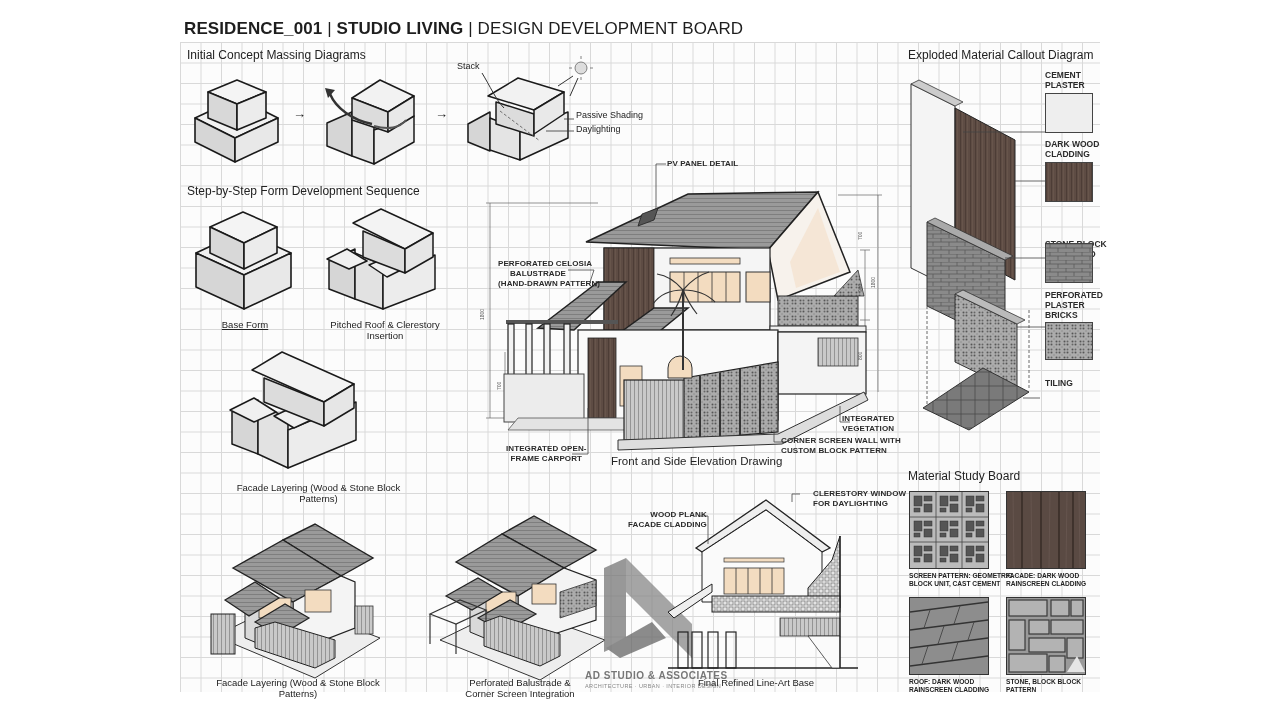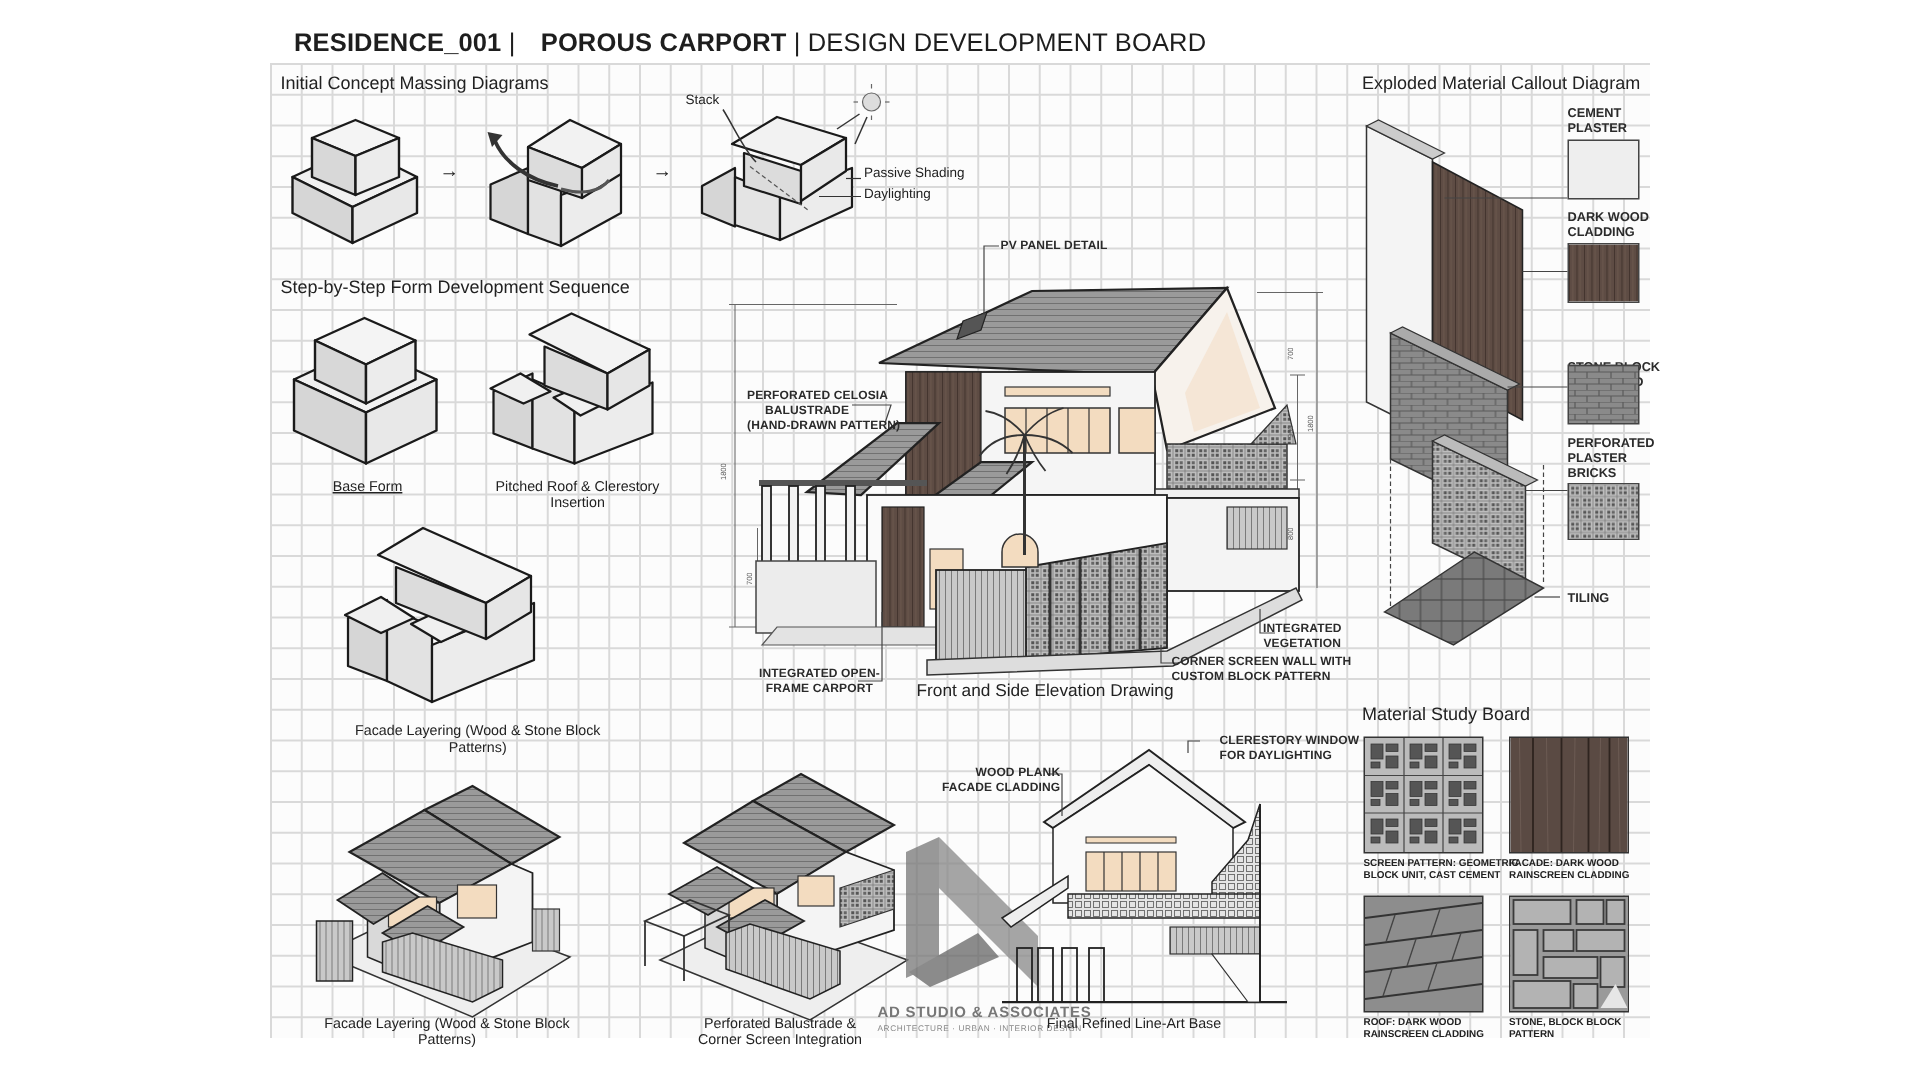--- a/index.html
+++ b/index.html
@@ -1,18 +1,18 @@
 <!DOCTYPE html>
 <html><head>
 <meta charset="utf-8">
 <style>
   html,body{margin:0;padding:0;}
   body{width:1280px;height:720px;background:#ffffff;position:relative;overflow:hidden;font-family:"Liberation Sans","DejaVu Sans",sans-serif;color:#222;}
   .title{position:absolute;left:184px;top:19px;font-size:17px;letter-spacing:0.1px;color:#1e1e1e;white-space:nowrap;}
-  .title b{font-weight:700;margin-left:12px;}
+  .title b{font-weight:700;}
   .title span.light{font-weight:400;}
   .board{position:absolute;left:180px;top:42px;width:920px;height:650px;
     background-color:#fcfcfc;
     background-image:
       linear-gradient(to right,#d9d9d9 1px,transparent 1px),
       linear-gradient(to bottom,#d9d9d9 1px,transparent 1px);
     background-size:20.5px 20.5px;}
   .section-title{position:absolute;font-size:12px;color:#222;white-space:nowrap;}
   .cap{position:absolute;font-size:9.5px;text-align:center;color:#222;line-height:11px;}
   .callout{position:absolute;font-size:8px;font-weight:700;color:#2a2a2a;line-height:10px;white-space:nowrap;letter-spacing:0.1px;}
@@ -20,21 +20,21 @@
   .mat-label{position:absolute;font-size:8.5px;font-weight:700;color:#2b2b2b;line-height:10px;}
   .swatch{position:absolute;border:1px solid #444;}
   .study-label{position:absolute;font-size:6.6px;font-weight:700;color:#222;line-height:8px;white-space:nowrap;}
   .logo-name{position:absolute;font-size:10px;font-weight:700;color:#777;letter-spacing:0.5px;white-space:nowrap;}
   .logo-sub{position:absolute;font-size:5.5px;color:#888;letter-spacing:0.4px;white-space:nowrap;}
 </style>
 </head>
 <body>
 
 <div class="title">
-  <b>RESIDENCE_001</b><span class="light"> | </span><b>POROUS CARPORT</b><span class="light"> | </span><span class="light">DESIGN DEVELOPMENT BOARD</span>
+  <b>RESIDENCE_001</b><span class="light"> | </span><b>STUDIO LIVING</b><span class="light"> | </span><span class="light">DESIGN DEVELOPMENT BOARD</span>
 </div>
 
 <div class="board"></div>
 
 <svg width="0" height="0" style="position:absolute">
   <defs>
     <pattern id="woodPat" width="5" height="10" patternUnits="userSpaceOnUse">
       <rect width="5" height="10" fill="#5e4c44"></rect>
       <line x1="0" y1="0" x2="0" y2="10" stroke="#3c2e28" stroke-width="1"></line>
       <line x1="2.5" y1="0" x2="2.5" y2="10" stroke="#6d5a50" stroke-width="0.6"></line>
@@ -435,21 +435,21 @@
     <div>PERFORATED</div>
     <div>PLASTER</div>
     <div>BRICKS</div>
   </div>
 <div class="swatch" style="left:1045px;top:322px;width:46px;height:36px;">
   <svg width="46" height="36">
       <rect width="46" height="36" fill="url(#celosiaPat)"></rect>
     </svg>
 </div>
 
-<div class="mat-label" style="left:1045px;top:393px;">TILING</div>
+<div class="mat-label" style="left:1045px;top:378px;">TILING</div>
 
 <div class="section-title" style="left:908px;top:469px;">Material Study Board</div>
 
 <div class="swatch" style="left:909px;top:491px;width:78px;height:76px;border-color:#333;">
   <svg width="78" height="76">
       <rect width="78" height="76" fill="#bbb"></rect>
     <g fill="#555" stroke="#333" stroke-width="0.5">
       <rect x="4" y="4" width="8" height="10"></rect>
         <rect x="14" y="4" width="8" height="5"></rect>
         <rect x="4" y="16" width="6" height="4"></rect>

